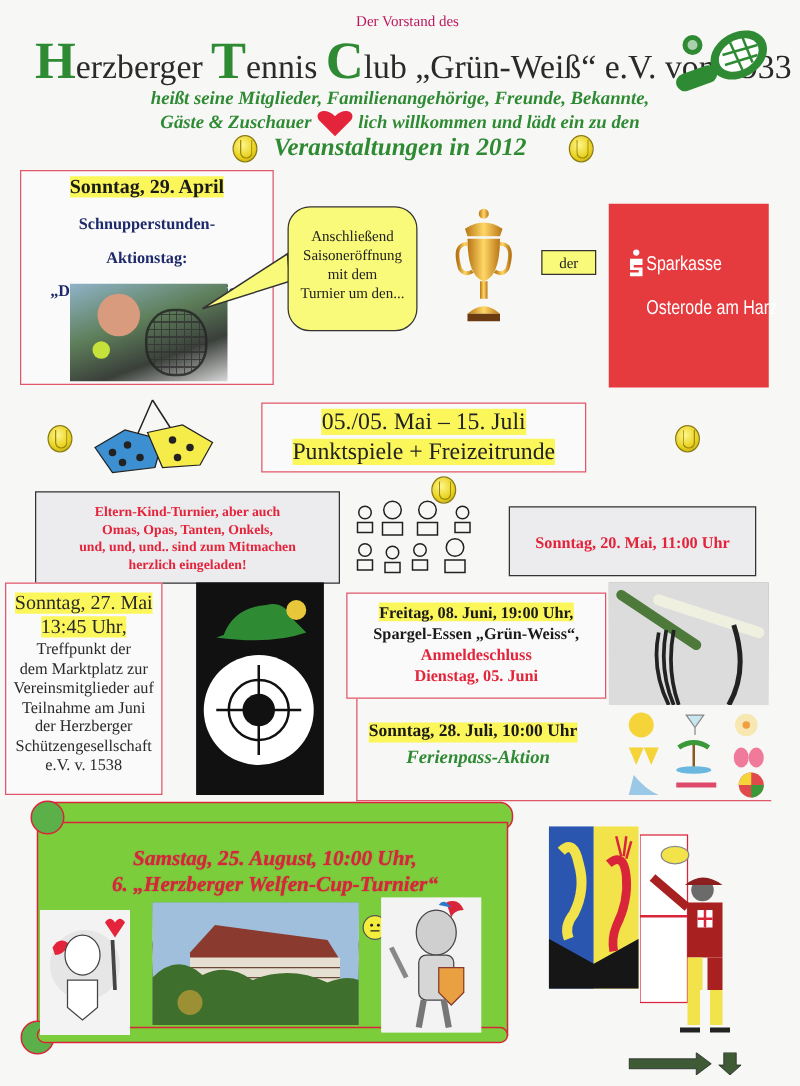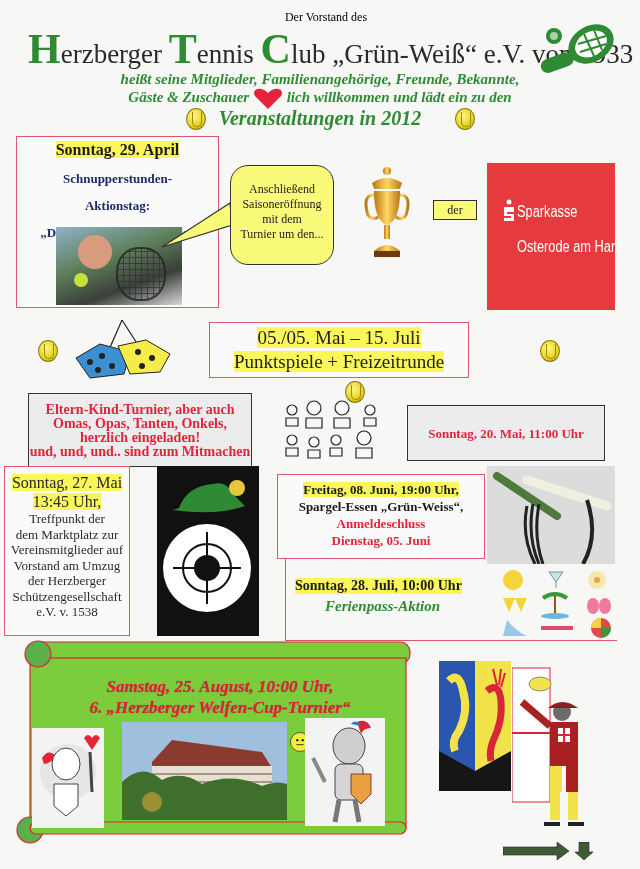--- a/index.html
+++ b/index.html
@@ -7,21 +7,21 @@
     width: 640px; height: 869px; overflow: hidden;
     background: #f7f7f5;
     font-family: "Liberation Serif", "DejaVu Serif", serif;
     position: relative;
   }
   .abs { position: absolute; }
   .center { text-align: center; }
   .hl { background: #fbf75a; }
 
   
-  #vorstand { left: 0; top: 10px; width: 640px; font-size: 12px; color: #000000; text-align:center;padding-left:12px; }
+  #vorstand { left: 0; top: 10px; width: 640px; font-size: 12px; color: #be185d; text-align:center;padding-left:12px; }
   #club-title { left: 28px; top: 28px; font-size: 27px; color: #2a2a2a; white-space: nowrap; }
   #club-title .big { color: #2f8a34; font-size: 42px; font-weight: bold; line-height: 1; }
   #greeting { left: 0; top: 70px; width: 640px; text-align:center; color: #2f8a34; font-style: italic; font-weight: bold; font-size: 15px; line-height: 18px; }
   #events-title { left: 0; top: 107px; width: 640px; text-align:center; color: #2f8a34; font-style: italic; font-weight: bold; font-size: 20px; }
 
   .ball { width: 20px; height: 22px; border-radius: 50%; background: radial-gradient(circle at 40% 35%, #fff68a, #e8d01b 60%, #b9a00e); border: 1px solid #8a7a10; }
   .ball::after { content:""; position:absolute; left:5px; top:3px; width:8px; height:14px; border:1.5px solid #9a8a10; border-top:none; border-radius:0 0 6px 6px; }
 
   
   .redbox { border: 1.5px solid #e0566a; background: #fafafa; }
@@ -45,21 +45,21 @@
   #sparkasse .logo { position:absolute; left:16px; top:36px; width:12px; height:24px; }
   #sparkasse .n1 { position:absolute; left:30px; top:40px; font-size:16px; transform: scaleX(.8); transform-origin:left; white-space:nowrap; }
   #sparkasse .n2 { position:absolute; left:30px; top:75px; font-size:16px; transform: scaleX(.8); transform-origin:left; white-space:nowrap; }
 
   #dice { left: 60px; top: 318px; width: 130px; height: 62px; }
   #box-mai { left: 209px; top: 322px; width: 260px; height: 56px; font-size: 19px; line-height: 24px; color: #222; padding-top: 3px; }
   #ball-l { left: 38px; top: 340px; }
   #ball-r { left: 540px; top: 340px; }
   #ball-m { left: 345px; top: 381px; }
 
-  #box-eltern { left: 28px; top: 393px; width: 224px; height: 74px; font-weight:bold; font-size: 14px; line-height: 14px; color: #e3243b; padding-top: 9px; }
+  #box-eltern { left: 28px; top: 393px; width: 244px; height: 74px; font-weight:bold; font-size: 11px; line-height: 14px; color: #e3243b; padding-top: 9px; }
   #kids { left: 278px; top: 400px; width: 112px; height: 62px; }
   #box-20mai { left: 407px; top: 405px; width: 198px; height: 56px; font-weight:bold; font-size: 13px; color: #e3243b; line-height: 56px; }
 
   #box-27mai { left: 4px; top: 466px; width: 126px; height: 170px; font-size: 13px; line-height: 15.5px; color: #2a2a2a; }
   #box-27mai .h { font-size: 16px; line-height: 19px; margin-top: 6px; }
   #target { left: 157px; top: 466px; width: 102px; height: 170px; background: #111; }
 
   #box-juni { left: 277px; top: 474px; width: 208px; height: 85px; font-weight:bold; font-size: 13px; line-height: 17px; color: #1a1a1a; padding-top: 6px; }
   #box-juni .r { color: #e3243b; }
   #spargel-photo { left: 487px; top: 466px; width: 128px; height: 98px; background: linear-gradient(180deg,#a9a9a9,#eeeeee); }
@@ -174,22 +174,22 @@
 <div id="box-mai" class="abs redbox center">
   <div><span class="hl">05./05. Mai – 15. Juli</span></div>
   <div><span class="hl">Punktspiele + Freizeitrunde</span></div>
 </div>
 <div id="ball-r" class="abs ball"></div>
 <div id="ball-m" class="abs ball"></div>
 
 <div id="box-eltern" class="abs greybox center">
   <div>Eltern-Kind-Turnier, aber auch</div>
   <div>Omas, Opas, Tanten, Onkels,</div>
+  <div>und, und, und.. sind zum Mitmachen</div>
   <div>herzlich eingeladen!</div>
-  <div>und, und, und.. sind zum Mitmachen</div>
 </div>
 <svg id="kids" class="abs" viewBox="0 0 112 62">
   <g fill="none" stroke="#222" stroke-width="1.2">
     <circle cx="14" cy="10" r="5"></circle>
       <circle cx="36" cy="8" r="7"></circle>
       <circle cx="64" cy="8" r="7"></circle>
       <circle cx="92" cy="10" r="5"></circle>
     <path d="M8 18 H20 V26 H8 Z M28 18 H44 V28 H28 Z M56 18 H72 V28 H56 Z M86 18 H98 V26 H86 Z"></path>
     <circle cx="14" cy="40" r="5"></circle>
       <circle cx="36" cy="42" r="5"></circle>
@@ -201,21 +201,21 @@
 <div id="box-20mai" class="abs greybox center">
   <span>Sonntag, 20. Mai, 11:00 Uhr</span>
 </div>
 
 <div id="box-27mai" class="abs redbox center">
   <div class="h"><span class="hl">Sonntag, 27. Mai</span></div>
   <div class="h" style="margin-top:0"><span class="hl">13:45 Uhr,</span></div>
   <div>Treffpunkt der</div>
   <div>dem Marktplatz zur</div>
   <div>Vereinsmitglieder auf</div>
-  <div>Vorstand am Umzug</div>
+  <div>Teilnahme am Juni</div>
   <div>der Herzberger</div>
   <div>Schützengesellschaft</div>
   <div>e.V. v. 1538</div>
 </div>
 <svg id="target" class="abs" viewBox="0 0 102 170">
   <rect width="102" height="170" fill="#111"></rect>
   <path d="M22 42 Q30 20 56 18 Q70 14 78 30 L88 40 Q60 50 16 44 Z" fill="#2f8a34"></path>
   <circle cx="80" cy="22" r="8" fill="#e8c83a"></circle>
   <circle cx="50" cy="102" r="44" fill="#fff"></circle>
   <circle cx="50" cy="102" r="24" fill="none" stroke="#111" stroke-width="2"></circle>

